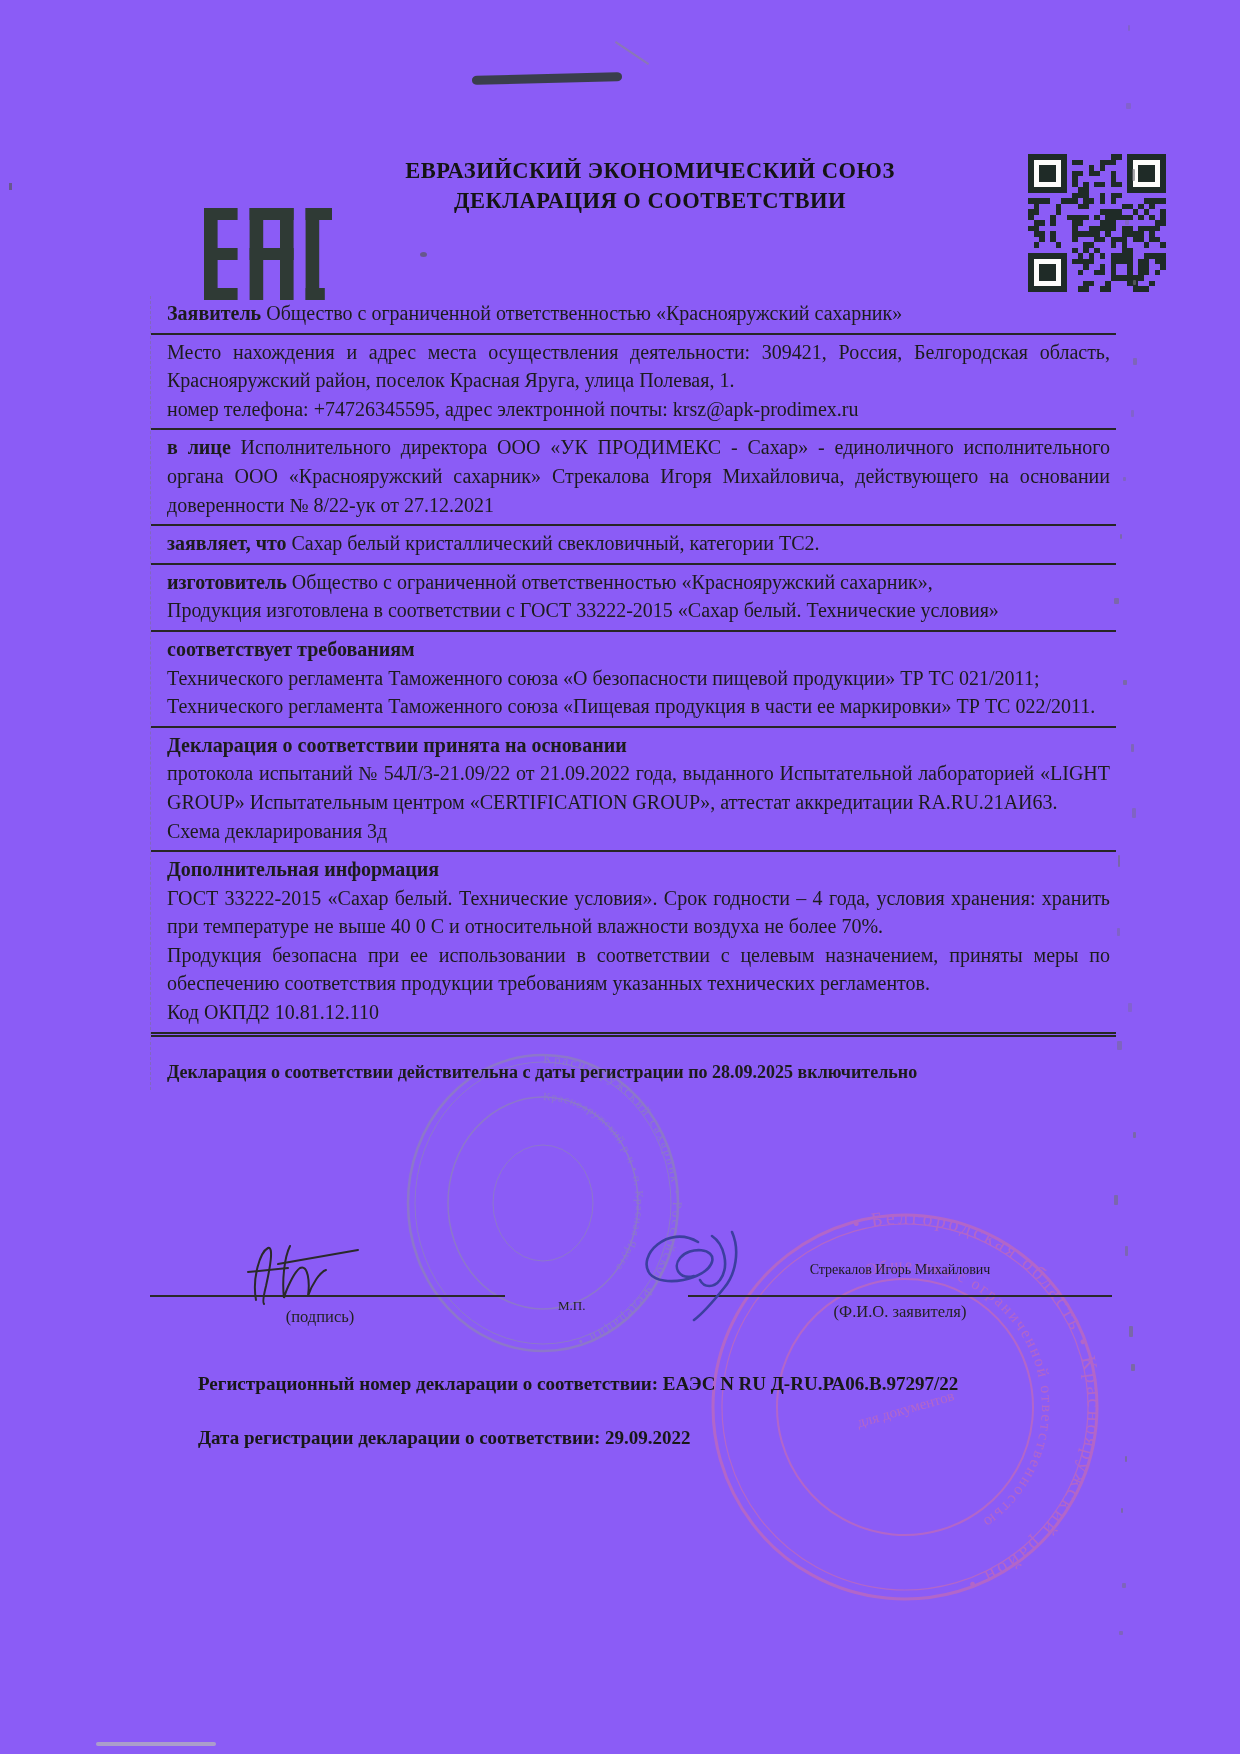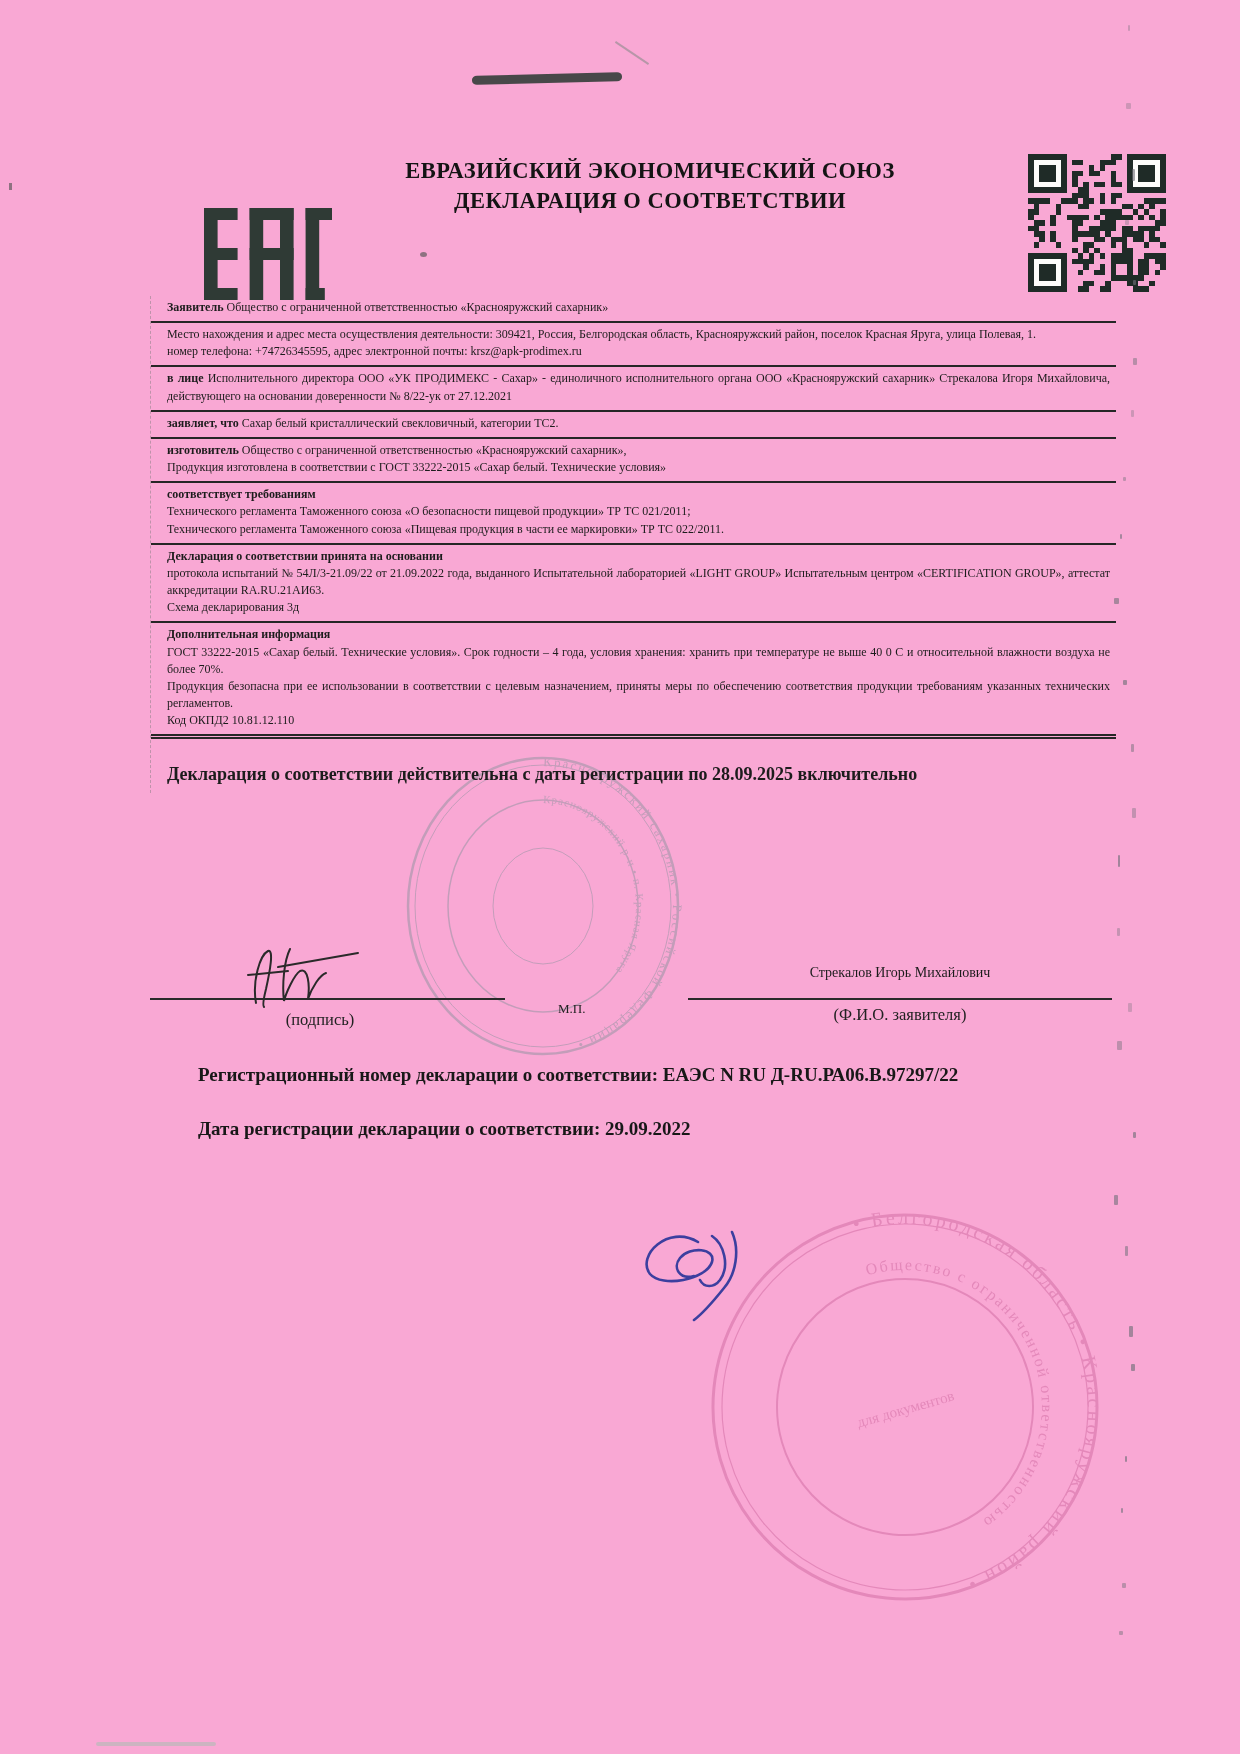--- a/index.html
+++ b/index.html
@@ -1,57 +1,57 @@
 <!DOCTYPE html>
 <html><head>
 <meta charset="utf-8">
 <style>
   html,body{margin:0;padding:0;background:#e8e8e8;}
   .page{
     position:relative;width:1240px;height:1754px;margin:0 auto;
-    background:#f9a8d4;overflow:hidden;z-index:0;
+    background:#8b5cf6;overflow:hidden;z-index:0;
     font-family:"Liberation Serif","DejaVu Serif",serif;color:#1c1c1c;
   }
   
   .eac-logo{position:absolute;left:204px;top:208px;}
   .doc-title{
     position:absolute;left:320px;top:156px;width:660px;text-align:center;
     font-weight:bold;font-size:22.5px;line-height:1.32;letter-spacing:.5px;color:#141414;
   }
   .qr{position:absolute;left:1028px;top:152px;}
   .smudge{position:absolute;left:472px;top:74px;width:150px;height:9px;background:#2f3a35;
     border-radius:5px/4px;transform:rotate(-1.5deg);opacity:.88;}
   .smudge2{position:absolute;left:612px;top:52px;width:40px;height:2px;background:#8a8a8a;
     transform:rotate(34deg);opacity:.6;}
   .speck{position:absolute;background:#555;opacity:.65;}
   
   .doc-body{position:absolute;left:150px;top:296px;width:966px;z-index:2;}
   .rules{border-left:1px dashed rgba(120,120,120,.45);}
   .sec{
     border-bottom:2px solid #262626;padding:3px 6px 5px 16px;
-    font-size:12px;line-height:1.43;text-align:justify;
+    font-size:20px;line-height:1.43;text-align:justify;
   }
   .sec p{margin:0;}
   .b{font-weight:bold;}
   .thick{border-bottom:5px double #262626;}
   .validity{border-bottom:none;font-weight:bold;padding-top:23px;font-size:18px;}
   
   .sig-block{position:relative;height:255px;}
   .sig-line{position:absolute;border-top:2px solid #2a2a2a;}
   .sig-line.left{left:0px;top:205px;width:355px;}
   .sig-line.right{left:538px;top:205px;width:424px;}
   .sig-caption{position:absolute;font-size:16.5px;color:#222;}
   .cap-podpis{left:70px;top:210px;width:200px;text-align:center;margin-top:7px;}
   .cap-mp{left:408px;top:208px;font-size:13px;}
   .fio-name{position:absolute;left:538px;top:172px;width:424px;text-align:center;font-size:14px;}
   .cap-fio{left:538px;top:212px;width:424px;text-align:center;}
   .hand-sig{position:absolute;left:88px;top:148px;z-index:3;}
   .gray-stamp{position:absolute;left:238px;top:-52px;z-index:-1;opacity:.5;}
   
-  .reg-line{padding-left:48px;margin-top:16px;font-weight:bold;font-size:19px;color:#181818;}
+  .reg-line{padding-left:48px;margin-top:28px;font-weight:bold;font-size:19px;color:#181818;}
   .reg-line.date{margin-top:32px;}
   
   .blue-sig{position:absolute;left:628px;top:1222px;z-index:3;}
   .pink-stamp{position:absolute;left:690px;top:1192px;z-index:1;opacity:.55;transform:rotate(-16deg);}
   .artifacts{position:absolute;left:0;top:0;width:1240px;height:1754px;pointer-events:none;z-index:4;}
   .bottom-mark{position:absolute;left:96px;top:1742px;width:120px;height:4px;background:#b9b9b9;opacity:.7;border-radius:2px;}
 </style>
 </head>
 <body>
 

